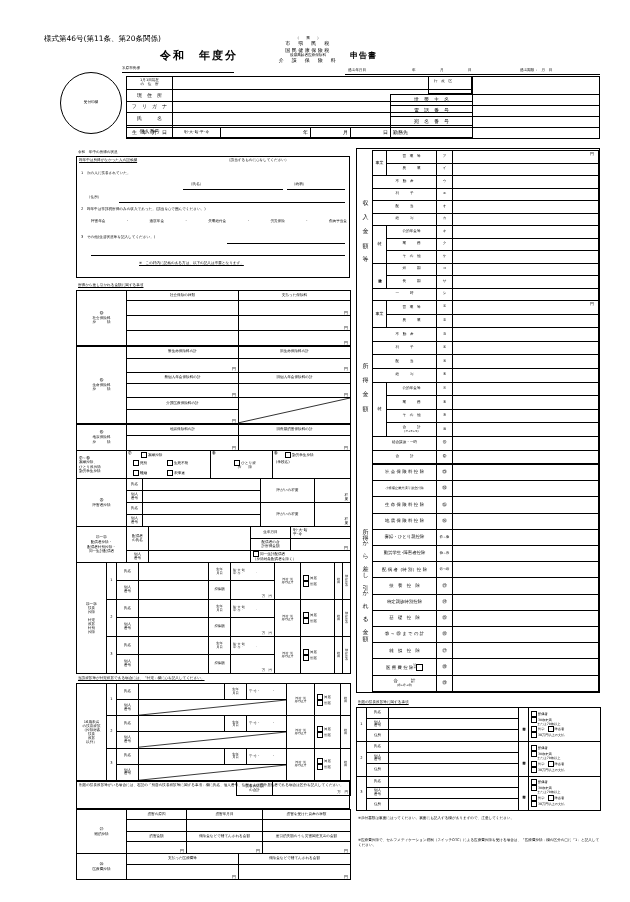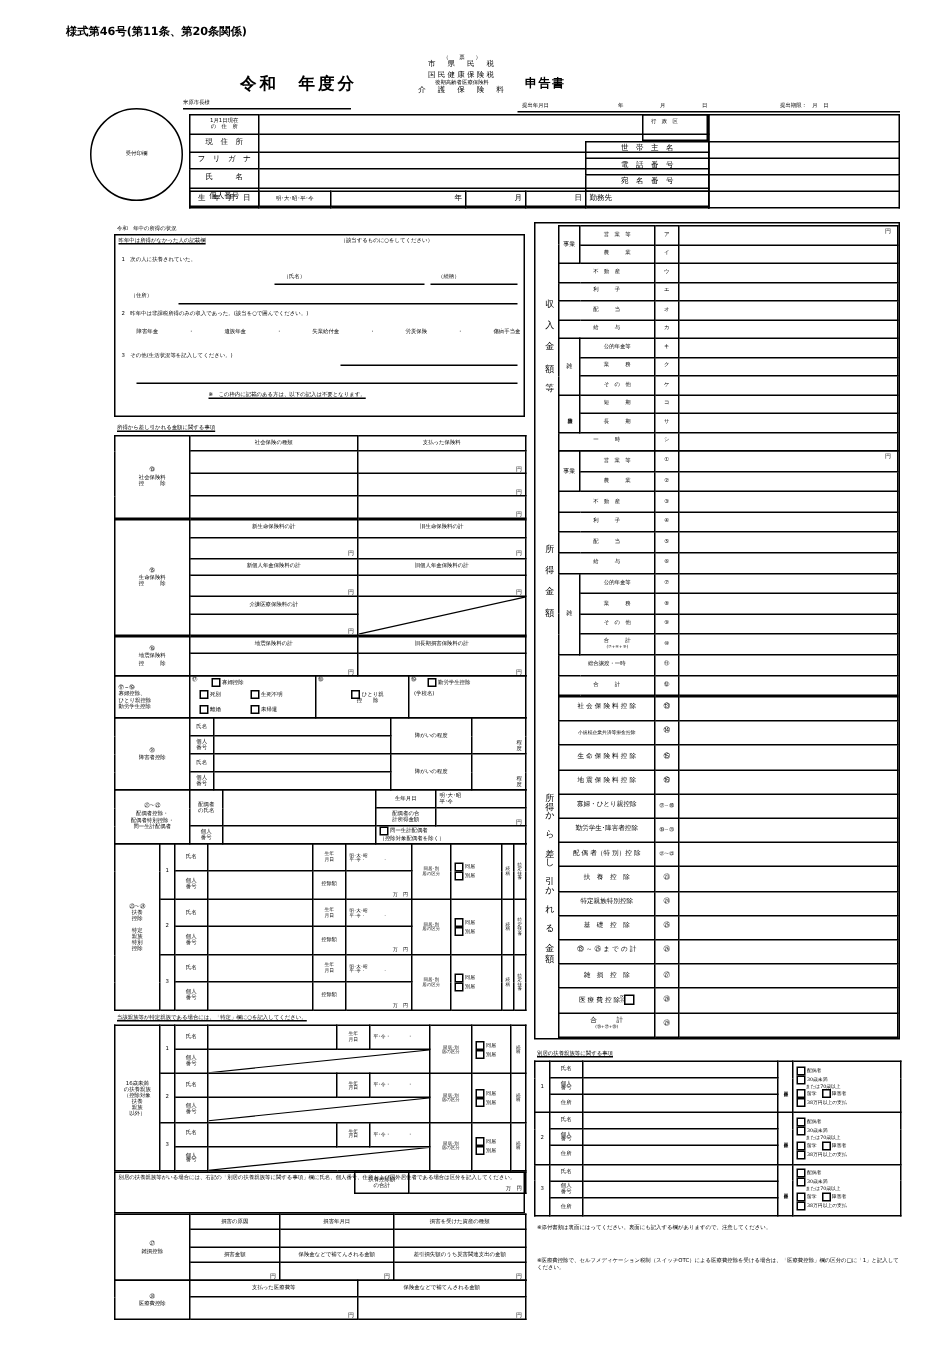--- a/index.html
+++ b/index.html
@@ -20,21 +20,21 @@
   .yen{font-size:4px;}
   .hdr-oval{border:1px solid #000;border-radius:50%;}
   .diag{position:relative;overflow:hidden;}
   .diag svg{position:absolute;top:0;left:0;width:100%;height:100%;}
 </style>
 </head>
 <body>
 
 <div id="page">
 
-  <div class="abs lbl" style="left:44px;top:16px;font-size:7.5px;font-weight:bold;">様式第46号(第11条、第20条関係)</div>
+  <div class="abs lbl" style="left:44px;top:34px;font-size:7.5px;">様式第46号(第11条、第20条関係)</div>
 
   <div class="abs hdr-oval" style="left:60px;top:72px;width:62px;height:62px;"></div>
   <div class="abs xs" style="left:62px;top:100px;width:58px;text-align:center;">受付印欄</div>
 
   <div class="abs big" style="left:160px;top:48px;">令和　年度分</div>
 
   <div class="abs mid" style="left:350px;top:50px;">申告書</div>
 
   <div class="abs" style="left:268px;top:36px;width:80px;text-align:center;line-height:1.25;">
     <div class="xs">（　　票　　）</div>

